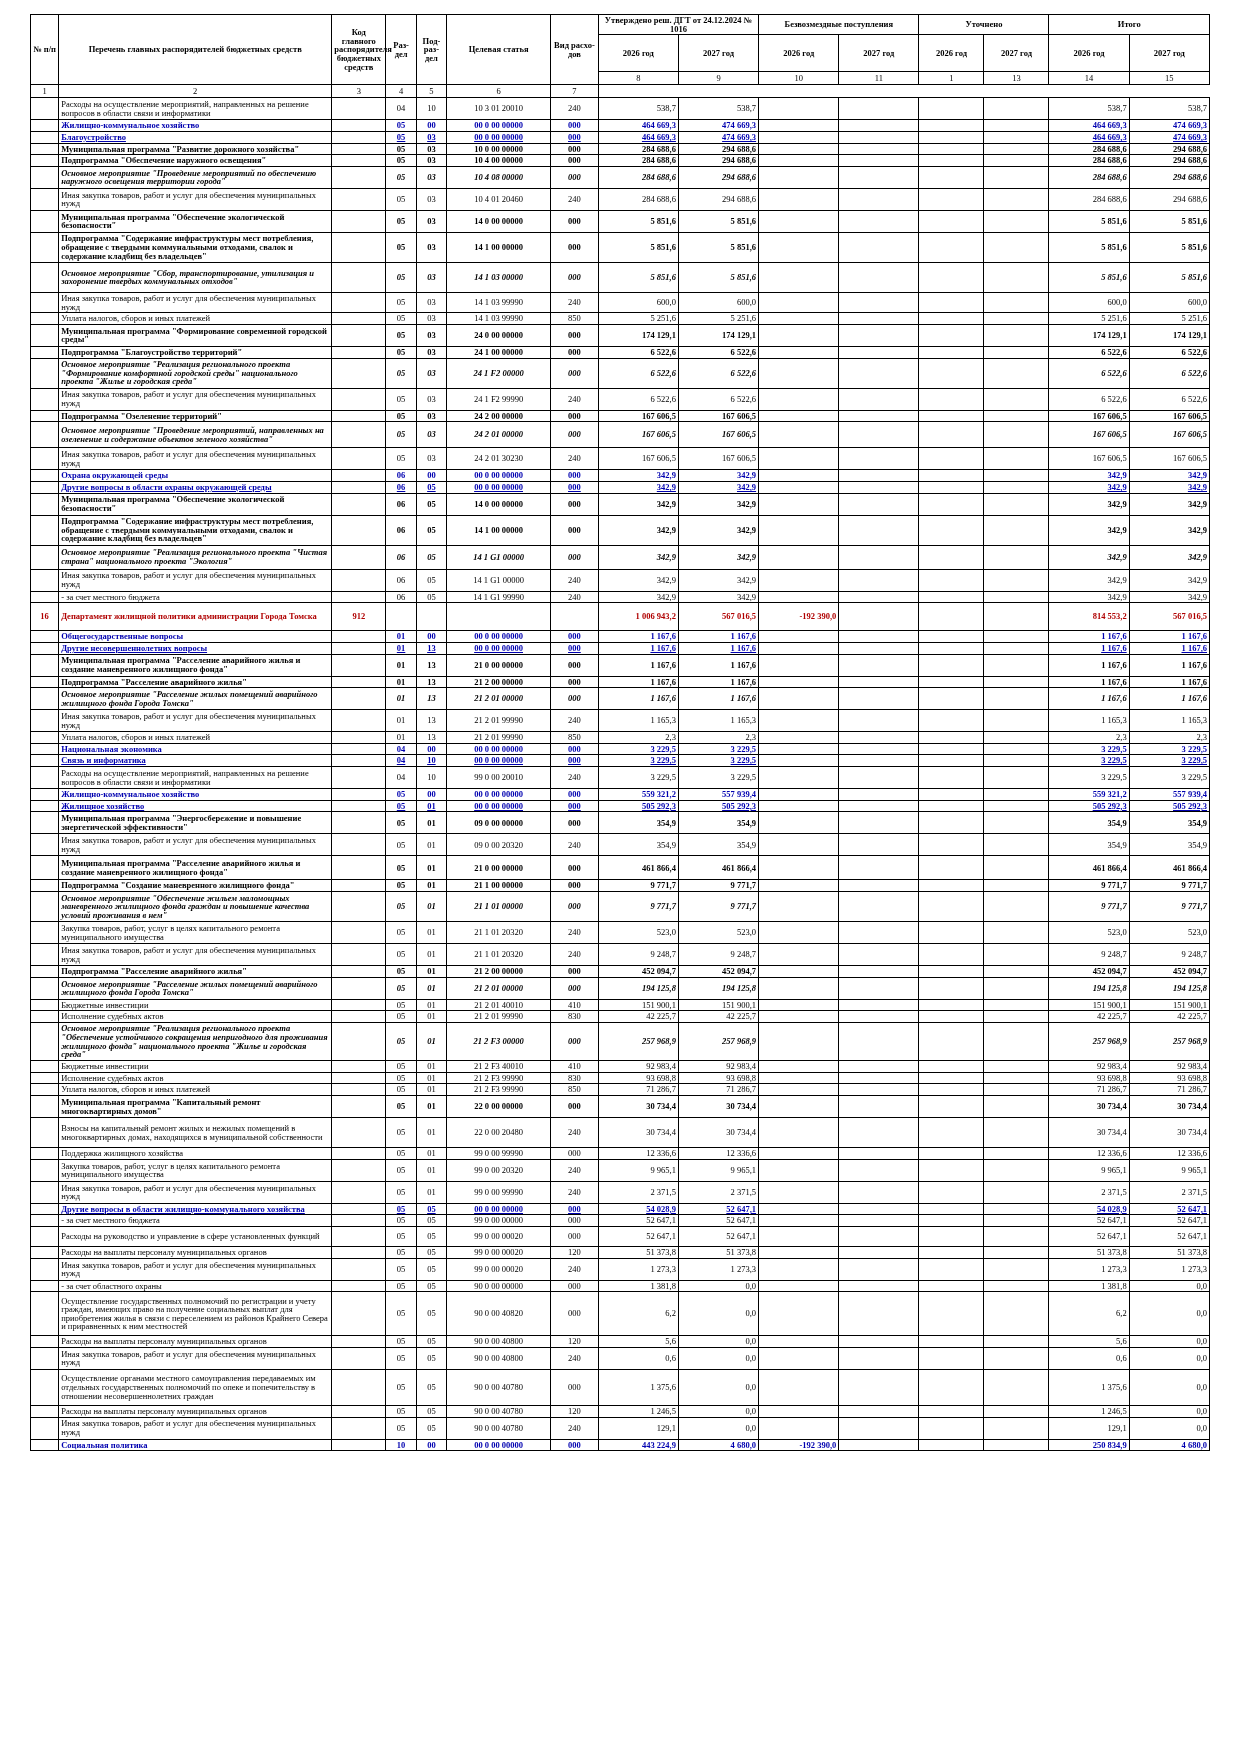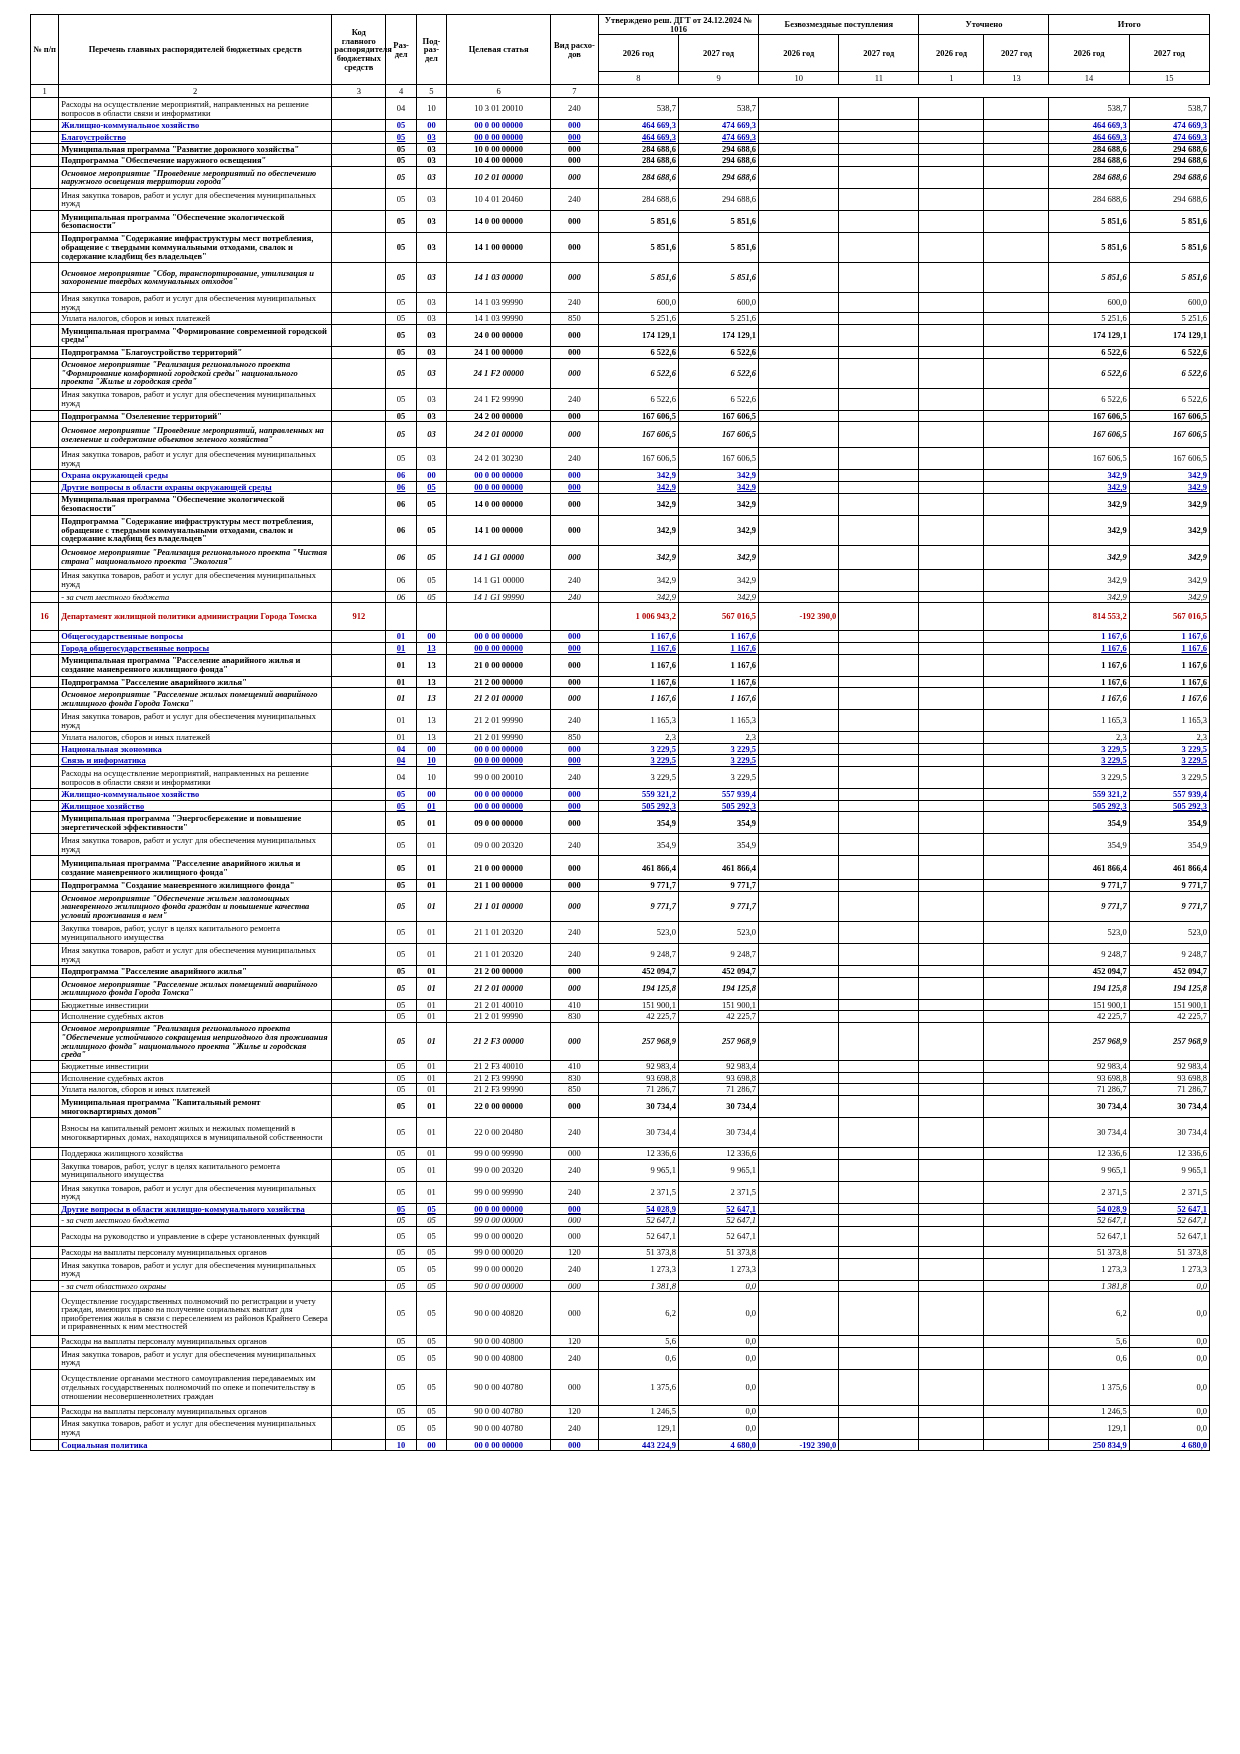--- a/index.html
+++ b/index.html
@@ -6,21 +6,21 @@
   body{font-family:"Liberation Serif", serif;color:#000;}
   .page{width:1240px;min-height:1754px;position:relative;padding:0;box-sizing:border-box;}
   table.budget{border-collapse:collapse;width:1180px;margin:14px auto 0 auto;table-layout:fixed;}
   table.budget td,table.budget th{border:1px solid #000;font-size:8.5px;line-height:1.02;padding:1px 2px;vertical-align:middle;}
   thead td{text-align:center;font-weight:bold;font-size:8px;}
   .colnum td{text-align:center;font-size:7.5px;font-weight:normal;height:10px;}
   .c{text-align:center;}
   .r{text-align:right;}
   .l{text-align:left;}
   .b{font-weight:bold;}
-  .i{font-style:italic;}
+  .i{}
   .bi{font-weight:bold;font-style:italic;}
   .blue{color:#0000b0;}
   .red{color:#b00000;}
   .ind1{padding-left:8px;}
   .ind2{padding-left:14px;}
   .hdr-main td{height:auto;}
   .small{font-size:7.6px;margin-left:28px;}
   .u{text-decoration:underline;}
 </style>
 </head>
@@ -175,21 +175,21 @@
           <td class="r b"></td>
           <td class="r b">284 688,6</td>
           <td class="r b">294 688,6</td>
         </tr>
         <tr style="height: 22px;">
           <td class="c b red"></td>
           <td class="l bi">Основное мероприятие "Проведение мероприятий по обеспечению наружного освещения территории города"</td>
           <td class="c b red"></td>
           <td class="c bi">05</td>
           <td class="c bi">03</td>
-          <td class="c bi">10 2 01 00000</td>
+          <td class="c bi">10 4 08 00000</td>
           <td class="c bi">000</td>
           <td class="r bi">284 688,6</td>
           <td class="r bi">294 688,6</td>
           <td class="r bi"></td>
           <td class="r bi"></td>
           <td class="r bi"></td>
           <td class="r bi"></td>
           <td class="r bi">284 688,6</td>
           <td class="r bi">294 688,6</td>
         </tr>
@@ -562,21 +562,21 @@
           <td class="r b blue">1 167,6</td>
           <td class="r b blue"></td>
           <td class="r b blue"></td>
           <td class="r b blue"></td>
           <td class="r b blue"></td>
           <td class="r b blue">1 167,6</td>
           <td class="r b blue">1 167,6</td>
         </tr>
         <tr>
           <td class="c b red"></td>
-          <td class="l b blue u">Города общегосударственные вопросы</td>
+          <td class="l b blue u">Другие несовершеннолетних вопросы</td>
           <td class="c b red"></td>
           <td class="c b blue u">01</td>
           <td class="c b blue u">13</td>
           <td class="c b blue u">00 0 00 00000</td>
           <td class="c b blue u">000</td>
           <td class="r b blue u">1 167,6</td>
           <td class="r b blue u">1 167,6</td>
           <td class="r b blue u"></td>
           <td class="r b blue u"></td>
           <td class="r b blue u"></td>

